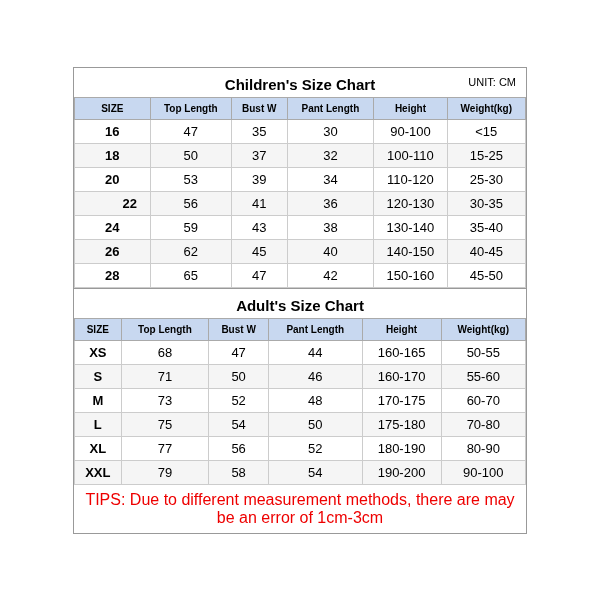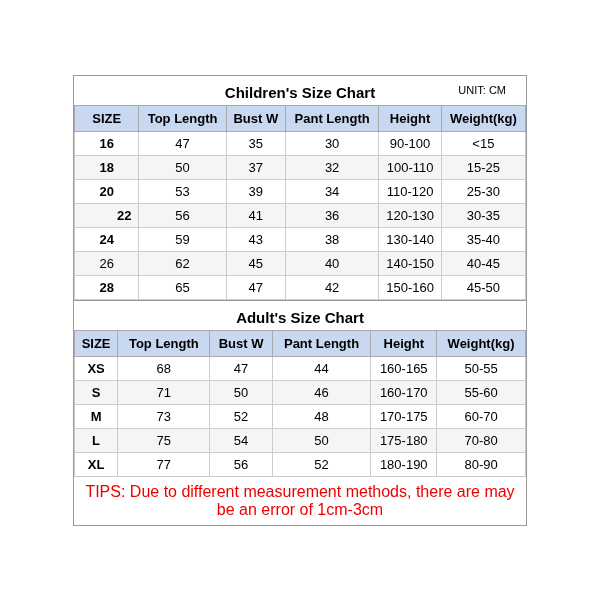--- a/index.html
+++ b/index.html
@@ -22,37 +22,37 @@
     .section-title {
       text-align: center;
       font-weight: bold;
       font-size: 15px;
       padding: 8px 0 4px 0;
       background: #fff;
       position: relative;
     }
     .unit-label {
       position: absolute;
-      right: 20px;
+      right: 10px;
       top: 50%;
       transform: translateY(-50%);
       font-size: 11px;
       font-weight: normal;
     }
     table {
       width: 100%;
       border-collapse: collapse;
     }
     th {
       background: #c8d8f0;
       border: 1px solid #aaa;
       padding: 5px 3px;
       text-align: center;
       font-weight: bold;
-      font-size: 13px;
+      font-size: 10px;
     }
     td {
       border: 1px solid #ccc;
       padding: 4px 3px;
       text-align: center;
       font-size: 13px;
     }
     tr:nth-child(even) td {
       background: #f5f5f5;
     }
@@ -128,21 +128,21 @@
         </tr>
         <tr>
           <td style="font-weight: bold;">24</td>
           <td>59</td>
           <td>43</td>
           <td>38</td>
           <td>130-140</td>
           <td>35-40</td>
         </tr>
         <tr>
-          <td style="font-weight: normal;">26</td>
+          <td style="font-weight: bold;">26</td>
           <td>62</td>
           <td>45</td>
           <td>40</td>
           <td>140-150</td>
           <td>40-45</td>
         </tr>
         <tr>
           <td style="font-weight: bold;">28</td>
           <td>65</td>
           <td>47</td>
@@ -201,17 +201,25 @@
           <td>70-80</td>
         </tr>
         <tr>
           <td style="font-weight: bold;">XL</td>
           <td>77</td>
           <td>56</td>
           <td>52</td>
           <td>180-190</td>
           <td>80-90</td>
         </tr>
+        <tr>
+          <td style="font-weight: bold;">XXL</td>
+          <td>79</td>
+          <td>58</td>
+          <td>54</td>
+          <td>190-200</td>
+          <td>90-100</td>
+        </tr>
       </tbody>
   </table>
 
   <div class="tips">TIPS: Due to different measurement methods, there are may be an error of 1cm-3cm</div>
 </div>
 
 </body></html>

